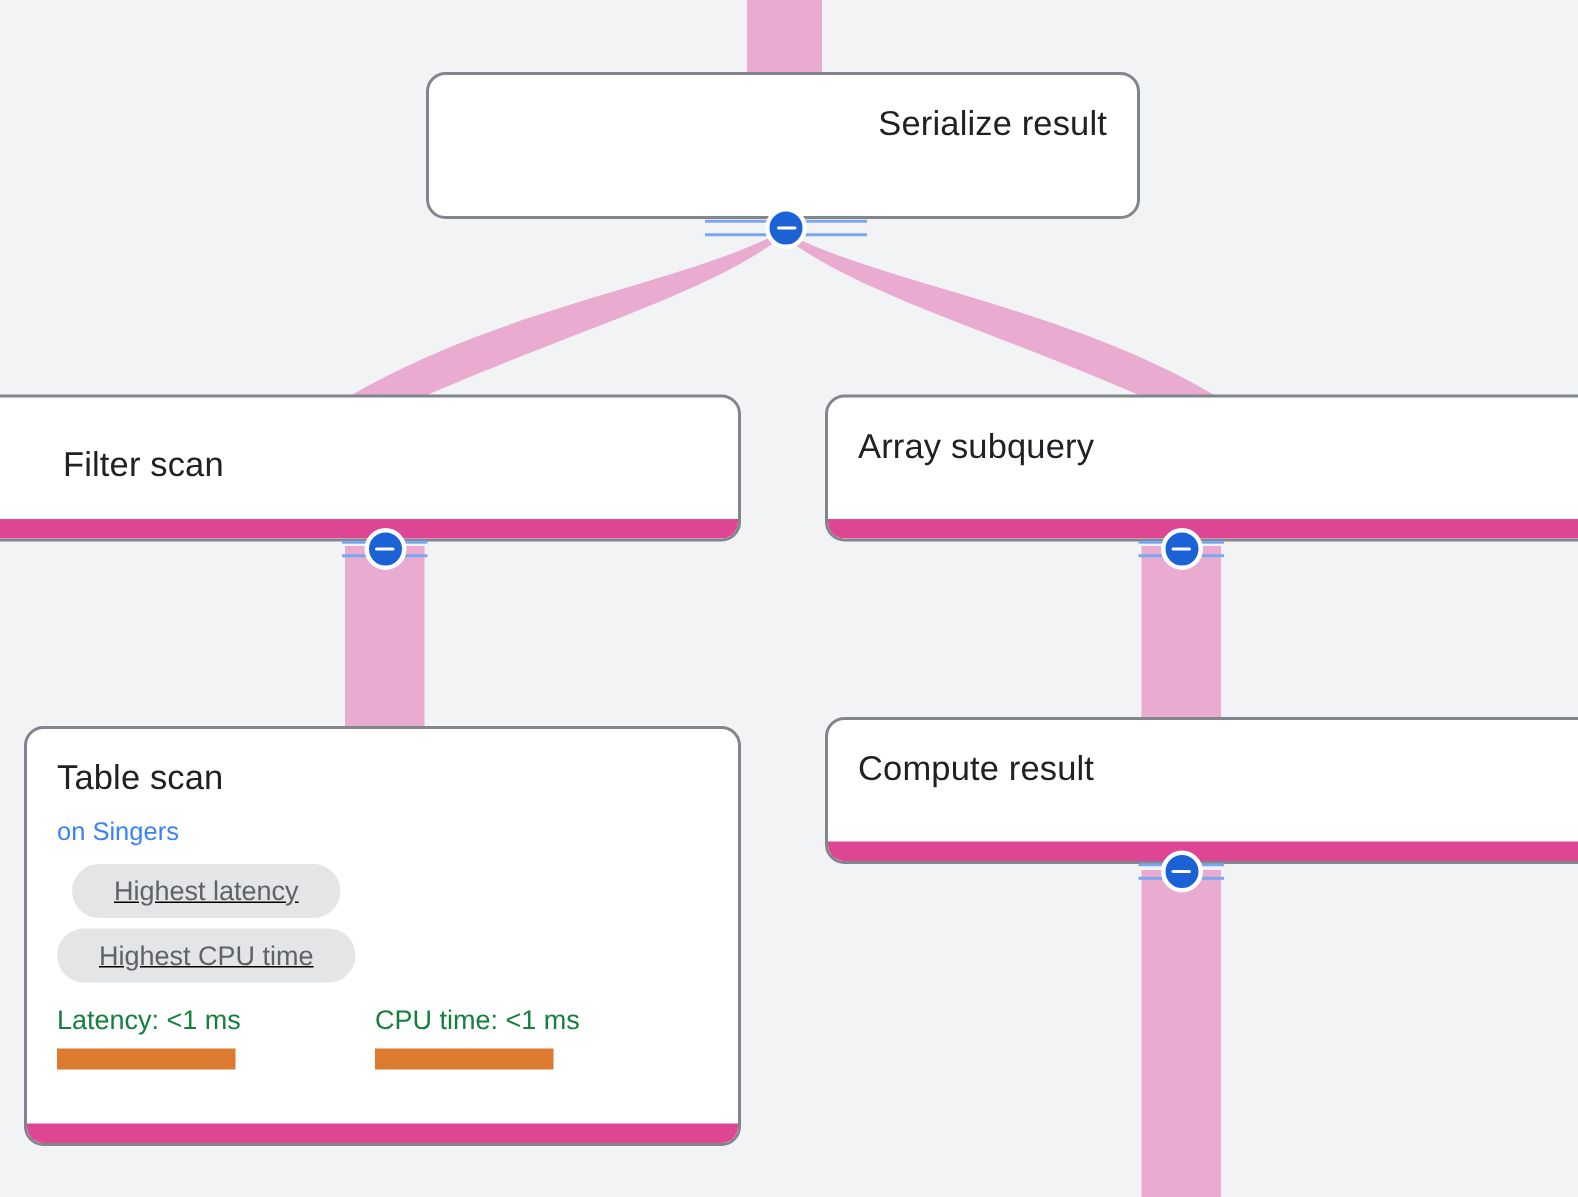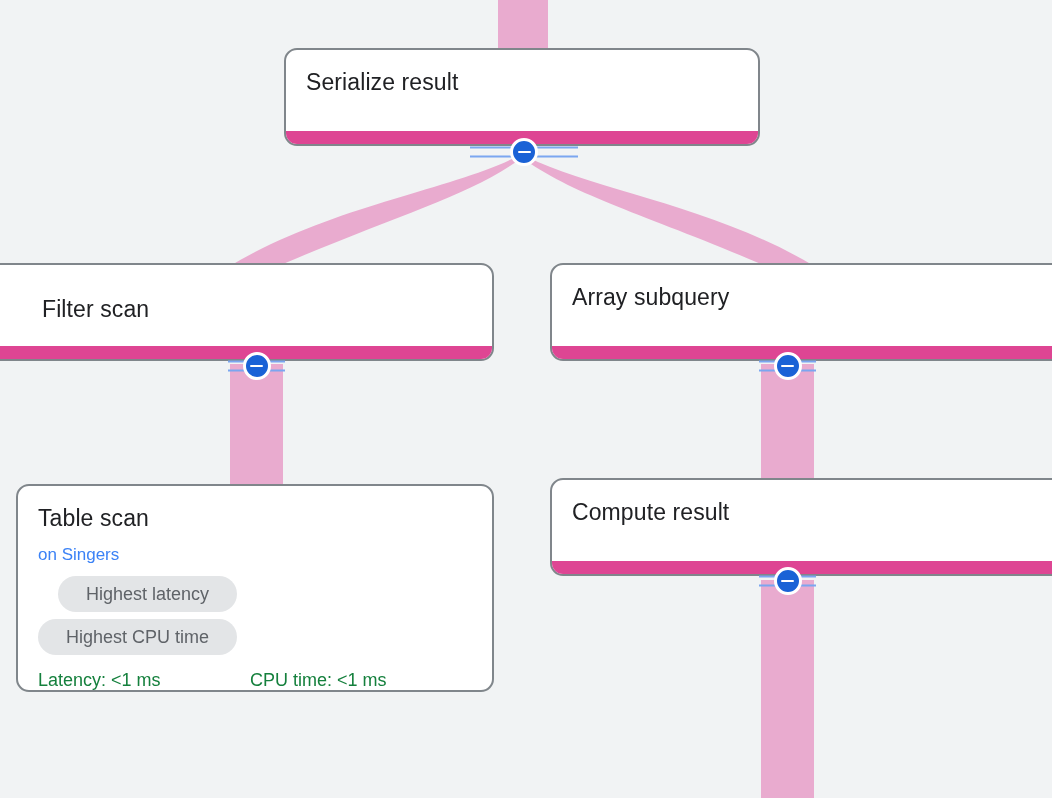--- a/index.html
+++ b/index.html
@@ -64,22 +64,23 @@
     line-height: 24px;
     font-weight: 400;
     color: #3b82f6;
     margin-top: 11px;
     white-space: nowrap;
   }
   .badges {
     margin-top: 9px;
     display: flex;
     flex-direction: column;
-    align-items: flex-end;
+    align-items: center;
     gap: 7px;
+    text-decoration: underline;
   }
   .badge {
     background: #e3e5e7;
     color: #5f6368;
     font-size: 18px;
     line-height: 22px;
     border-radius: 999px;
     padding: 7px 28px;
     white-space: nowrap;
   }
@@ -185,21 +186,21 @@
              C 644 214, 574 196, 521 157
              Z"></path>
 
     <rect x="230" y="364" width="53" height="126" fill="#e9abcf"></rect>
 
     <rect x="761" y="364" width="53" height="126" fill="#e9abcf"></rect>
 
     <rect x="761" y="580" width="53" height="223" fill="#e9abcf"></rect>
   </svg>
 
-  <div class="node" style="left:284px; top:48px; width:476px; height:98px;">
+  <div class="node" style="left:284px; top:48px; width:476px; height:98px;align-items:flex-end;">
     <div class="node-body">
       <div class="node-title">Serialize result</div>
     </div>
     <div class="node-footer"></div>
   </div>
   <div class="handle" style="left:470px; top:138px; width:108px;">
     <div class="handle-lines"></div>
     <div class="handle-btn"></div>
   </div>
 
@@ -218,21 +219,21 @@
     <div class="node-body">
       <div class="node-title">Array subquery</div>
     </div>
     <div class="node-footer"></div>
   </div>
   <div class="handle" style="left:759px; top:352px; width:57px;">
     <div class="handle-lines"></div>
     <div class="handle-btn"></div>
   </div>
 
-  <div class="node" style="left:16px; top:484px; width:478px; height:208px;">
+  <div class="node" style="left:16px; top:484px; width:478px; height:280px;">
     <div class="node-body">
       <div class="node-title">Table scan</div>
       <div class="node-subtitle">on Singers</div>
       <div class="badges">
         <div class="badge">Highest latency</div>
         <div class="badge">Highest CPU time</div>
       </div>
       <div class="metrics">
         <div class="metric" style="width:212px;">
           <div class="metric-label">Latency: &lt;1 ms</div>

